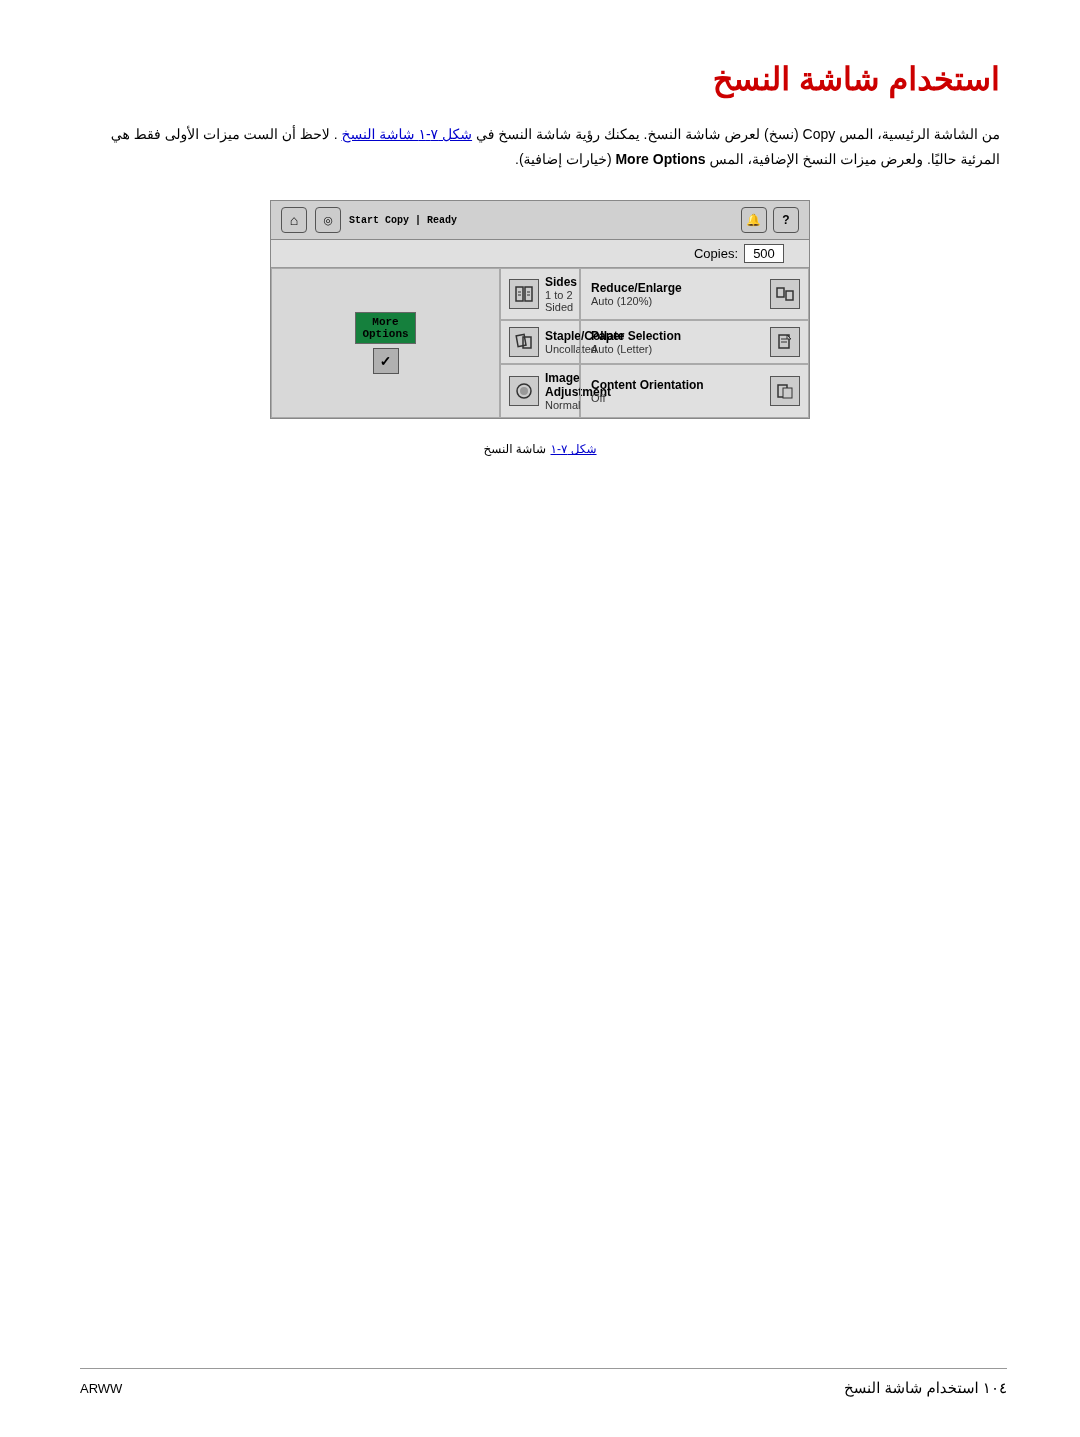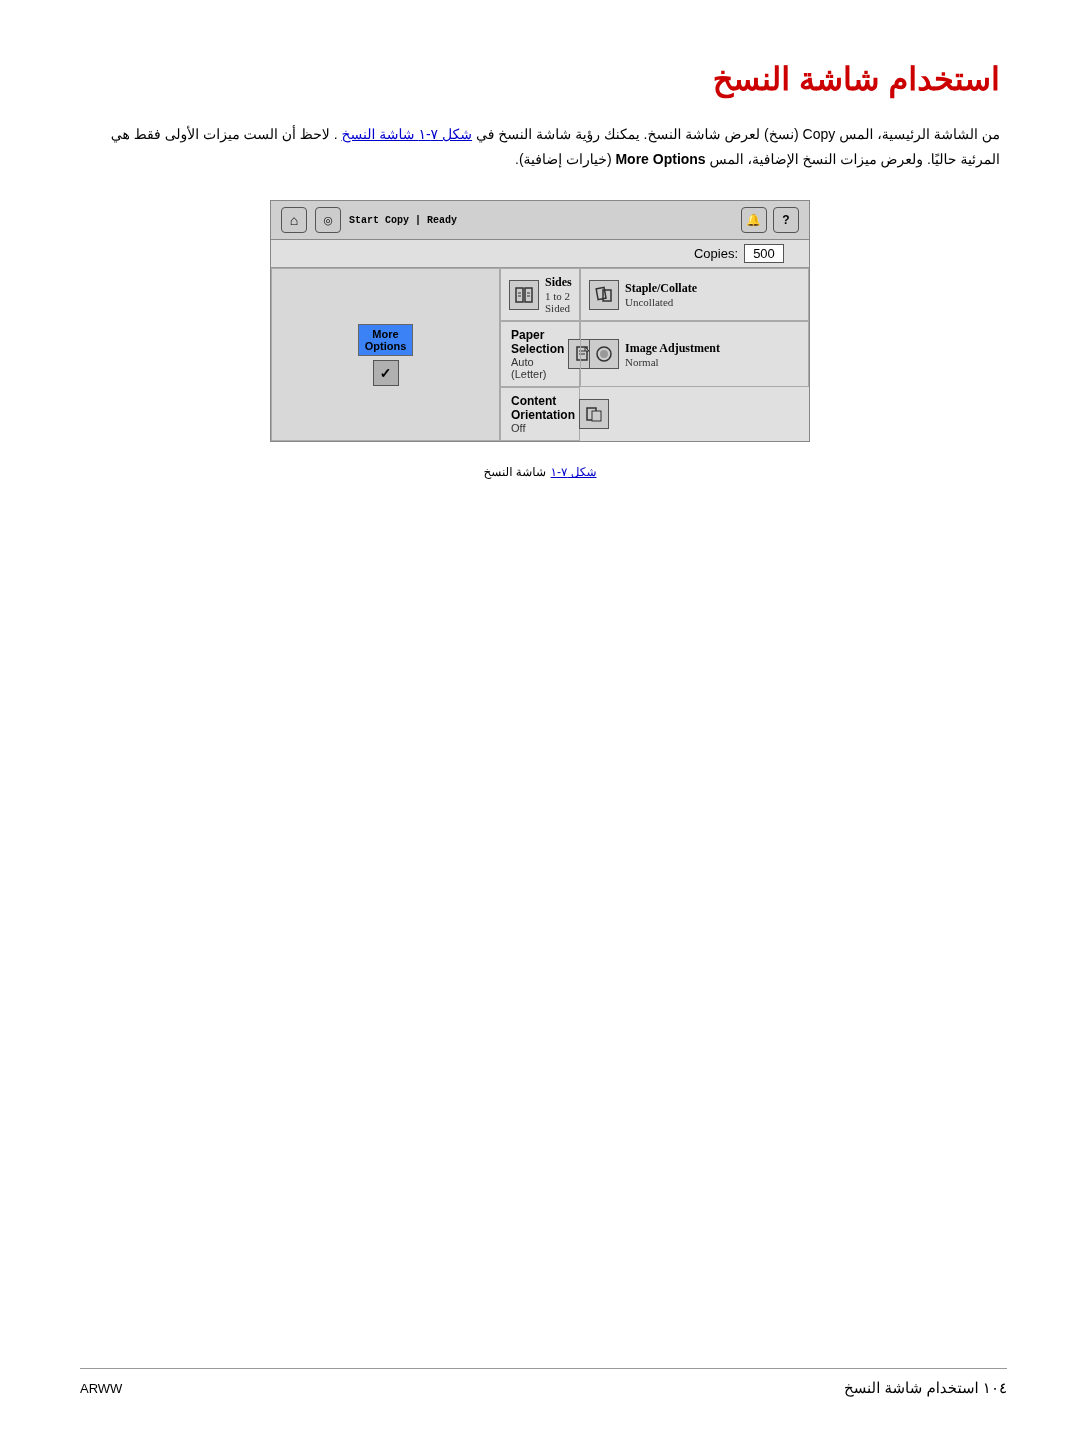--- a/index.html
+++ b/index.html
@@ -120,21 +120,20 @@
       grid-template-columns: 1fr 80px 1fr;
       background: #e0e0e0;
     }
 
     .feature-cell {
       padding: 6px 10px 6px 8px;
       border: 0.5px solid #aaa;
       display: flex;
       align-items: center;
       gap: 6px;
-      font-family: Liberation Serif, serif;
     }
 
     .feature-icon {
       width: 30px;
       height: 30px;
       border: 1.5px solid #555;
       background: #ccc;
       flex-shrink: 0;
       display: flex;
       align-items: center;
@@ -165,26 +164,27 @@
       justify-content: center;
       background: #d8d8d8;
       border: 0.5px solid #aaa;
       font-size: 12px;
       font-weight: bold;
       text-align: center;
       gap: 4px;
     }
 
     .more-options-btn {
-      background: #3b82f6;
+      background: #15803d;
       border: 1.5px solid #666;
       padding: 3px 6px;
       font-size: 11px;
       text-align: center;
       font-weight: bold;
+      font-family: Liberation Mono, monospace;
     }
 
     .checkmark-btn {
       width: 26px;
       height: 26px;
       border: 1.5px solid #555;
       background: #b0b0b0;
       display: flex;
       align-items: center;
       justify-content: center;
@@ -319,20 +319,32 @@
       <div class="middle-cell" style="grid-row: 1 / 4;">
         <div class="more-options-btn">
           <div>More</div>
           <div>Options</div>
         </div>
         <div class="checkmark-btn">
           <span>✓</span>
         </div>
       </div>
 
+      <div class="feature-cell-right">
+        <div class="feature-text">
+          <span class="feature-label">Reduce/Enlarge</span>
+          <span class="feature-value">Auto (120%)</span>
+        </div>
+        <div class="right-icon-cell">
+          <svg width="20" height="20" viewBox="0 0 20 20">
+            <rect x="2" y="4" width="7" height="9" fill="none" stroke="#333" stroke-width="1.5"></rect>
+            <rect x="11" y="7" width="7" height="9" fill="none" stroke="#333" stroke-width="1.5"></rect>
+          </svg>
+        </div>
+      </div>
 
       <div class="feature-cell">
         <div class="feature-icon">
           <svg width="20" height="20" viewBox="0 0 20 20">
             <rect x="3" y="3" width="8" height="11" fill="none" stroke="#333" stroke-width="1.5" transform="rotate(-10,7,8)"></rect>
             <rect x="9" y="5" width="8" height="11" fill="none" stroke="#333" stroke-width="1.5"></rect>
           </svg>
         </div>
         <div class="feature-text">
           <span class="feature-label">Staple/Collate</span>

